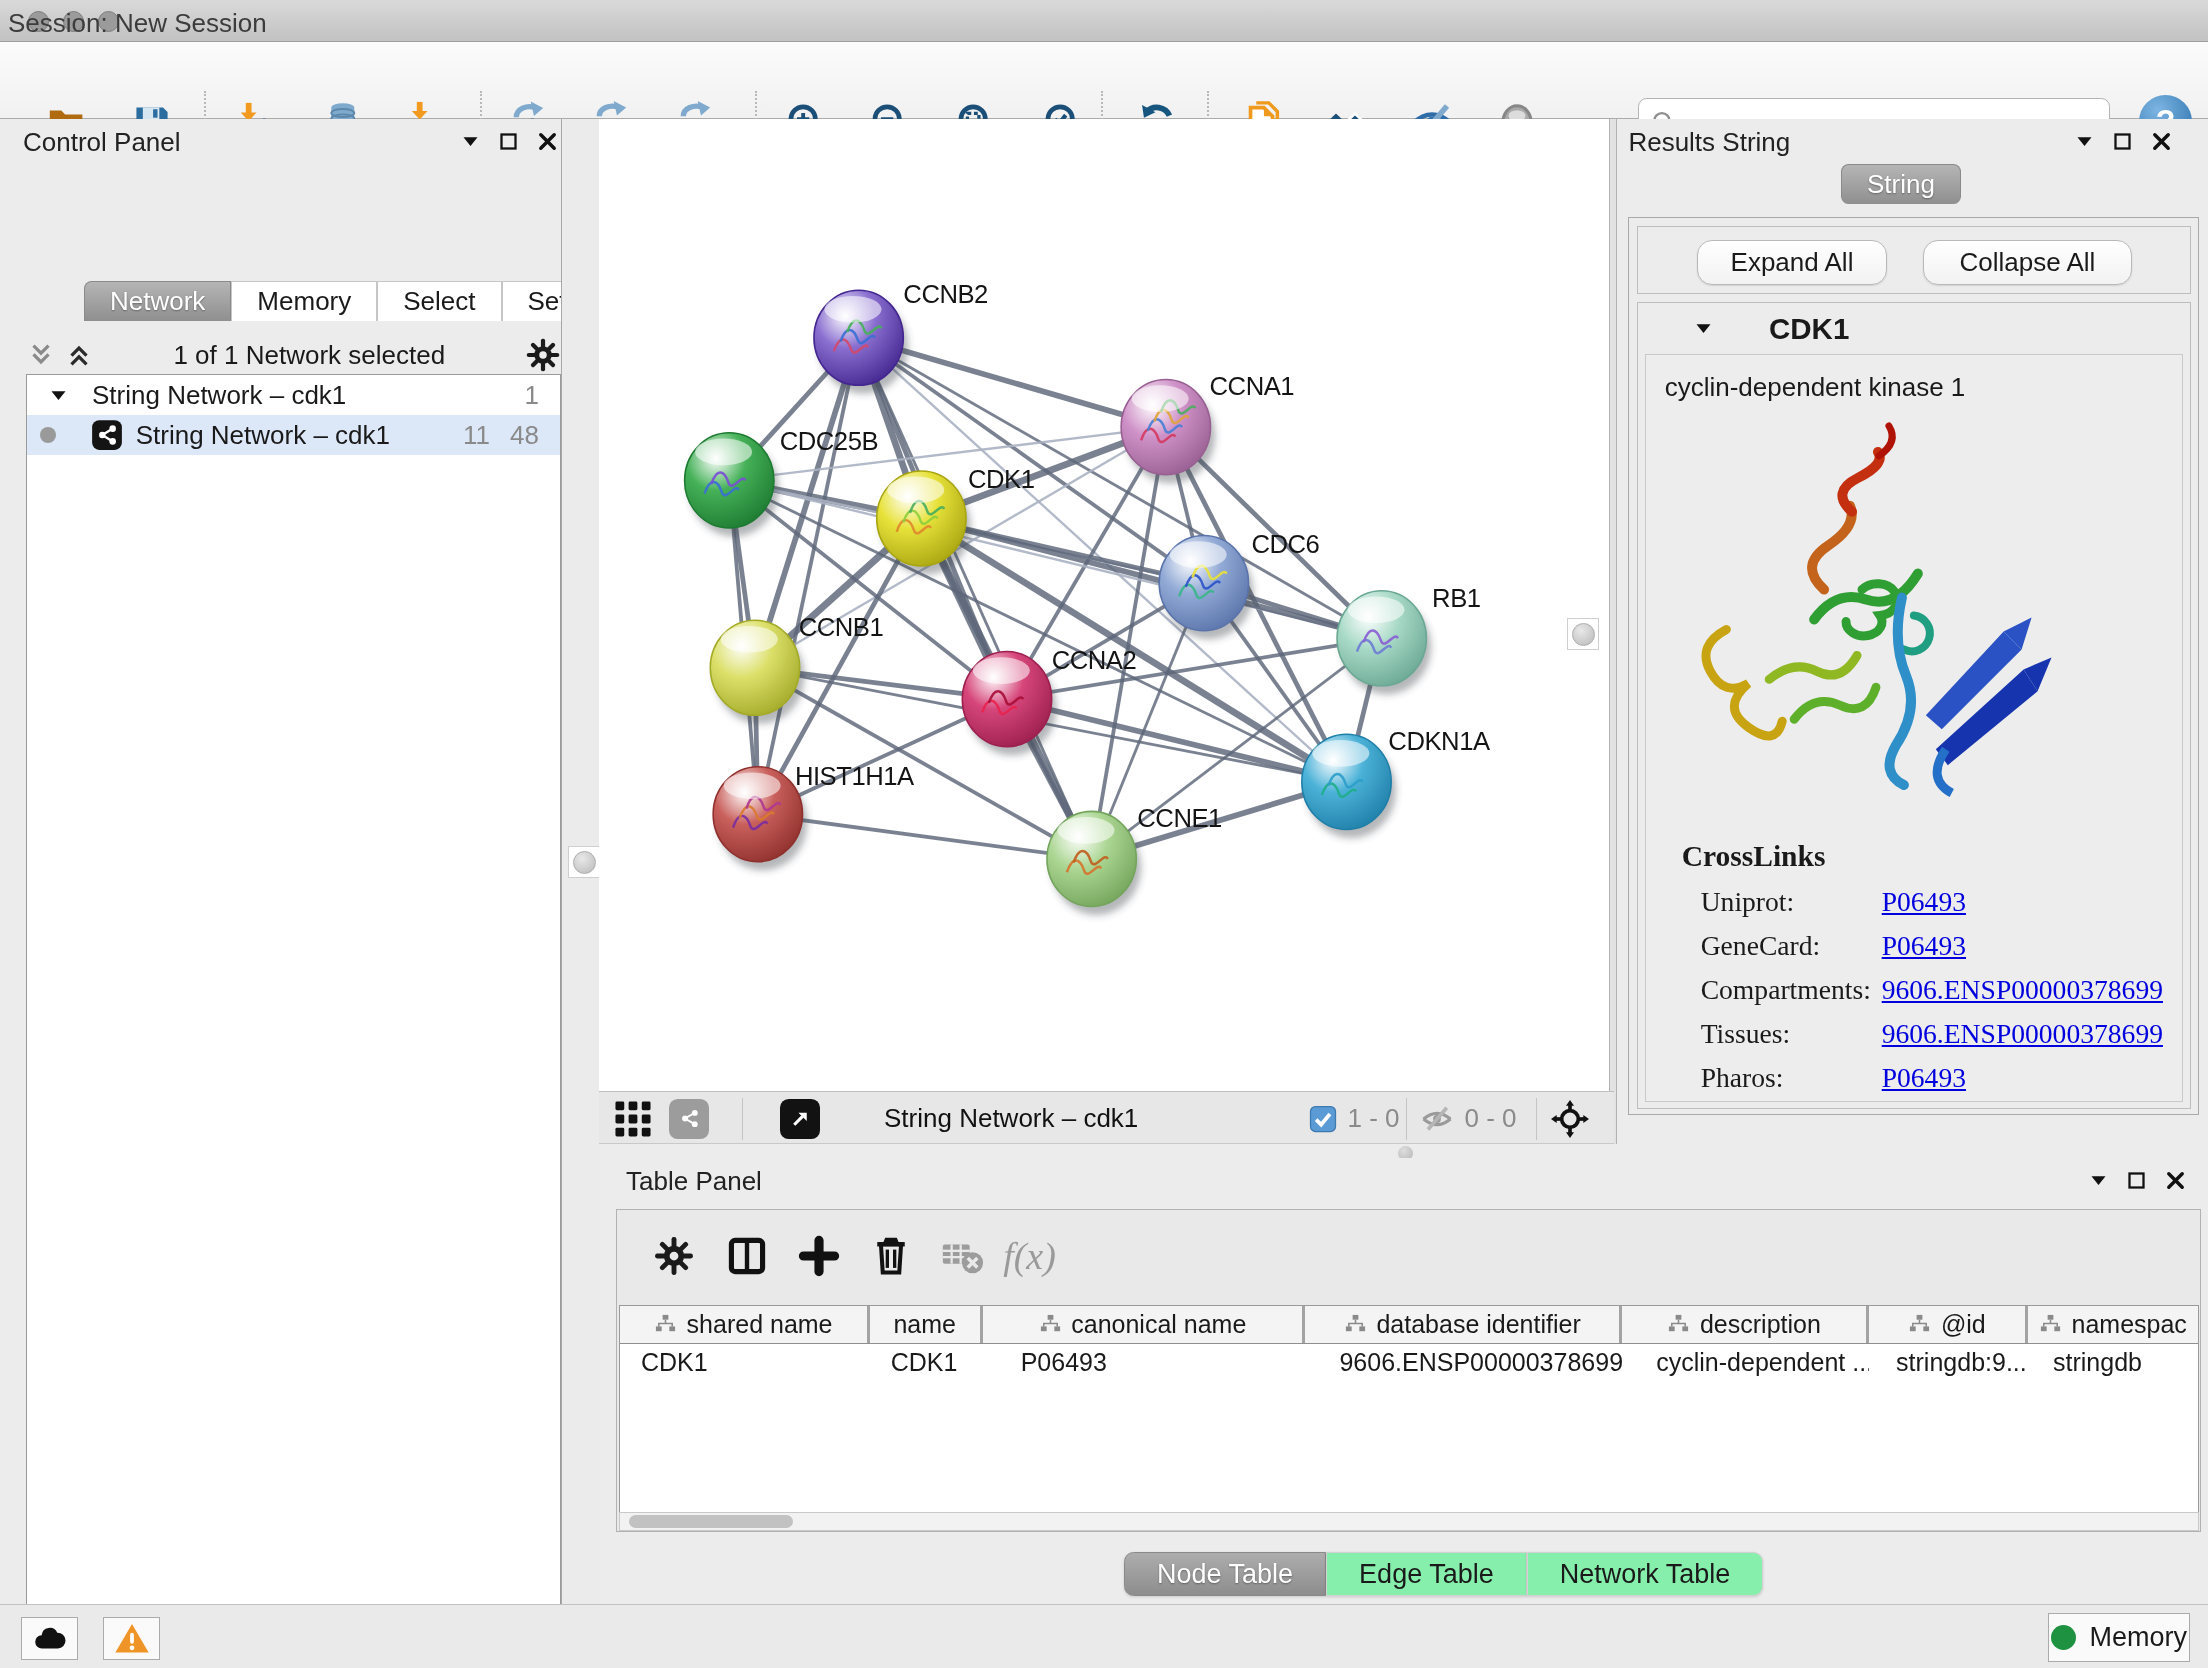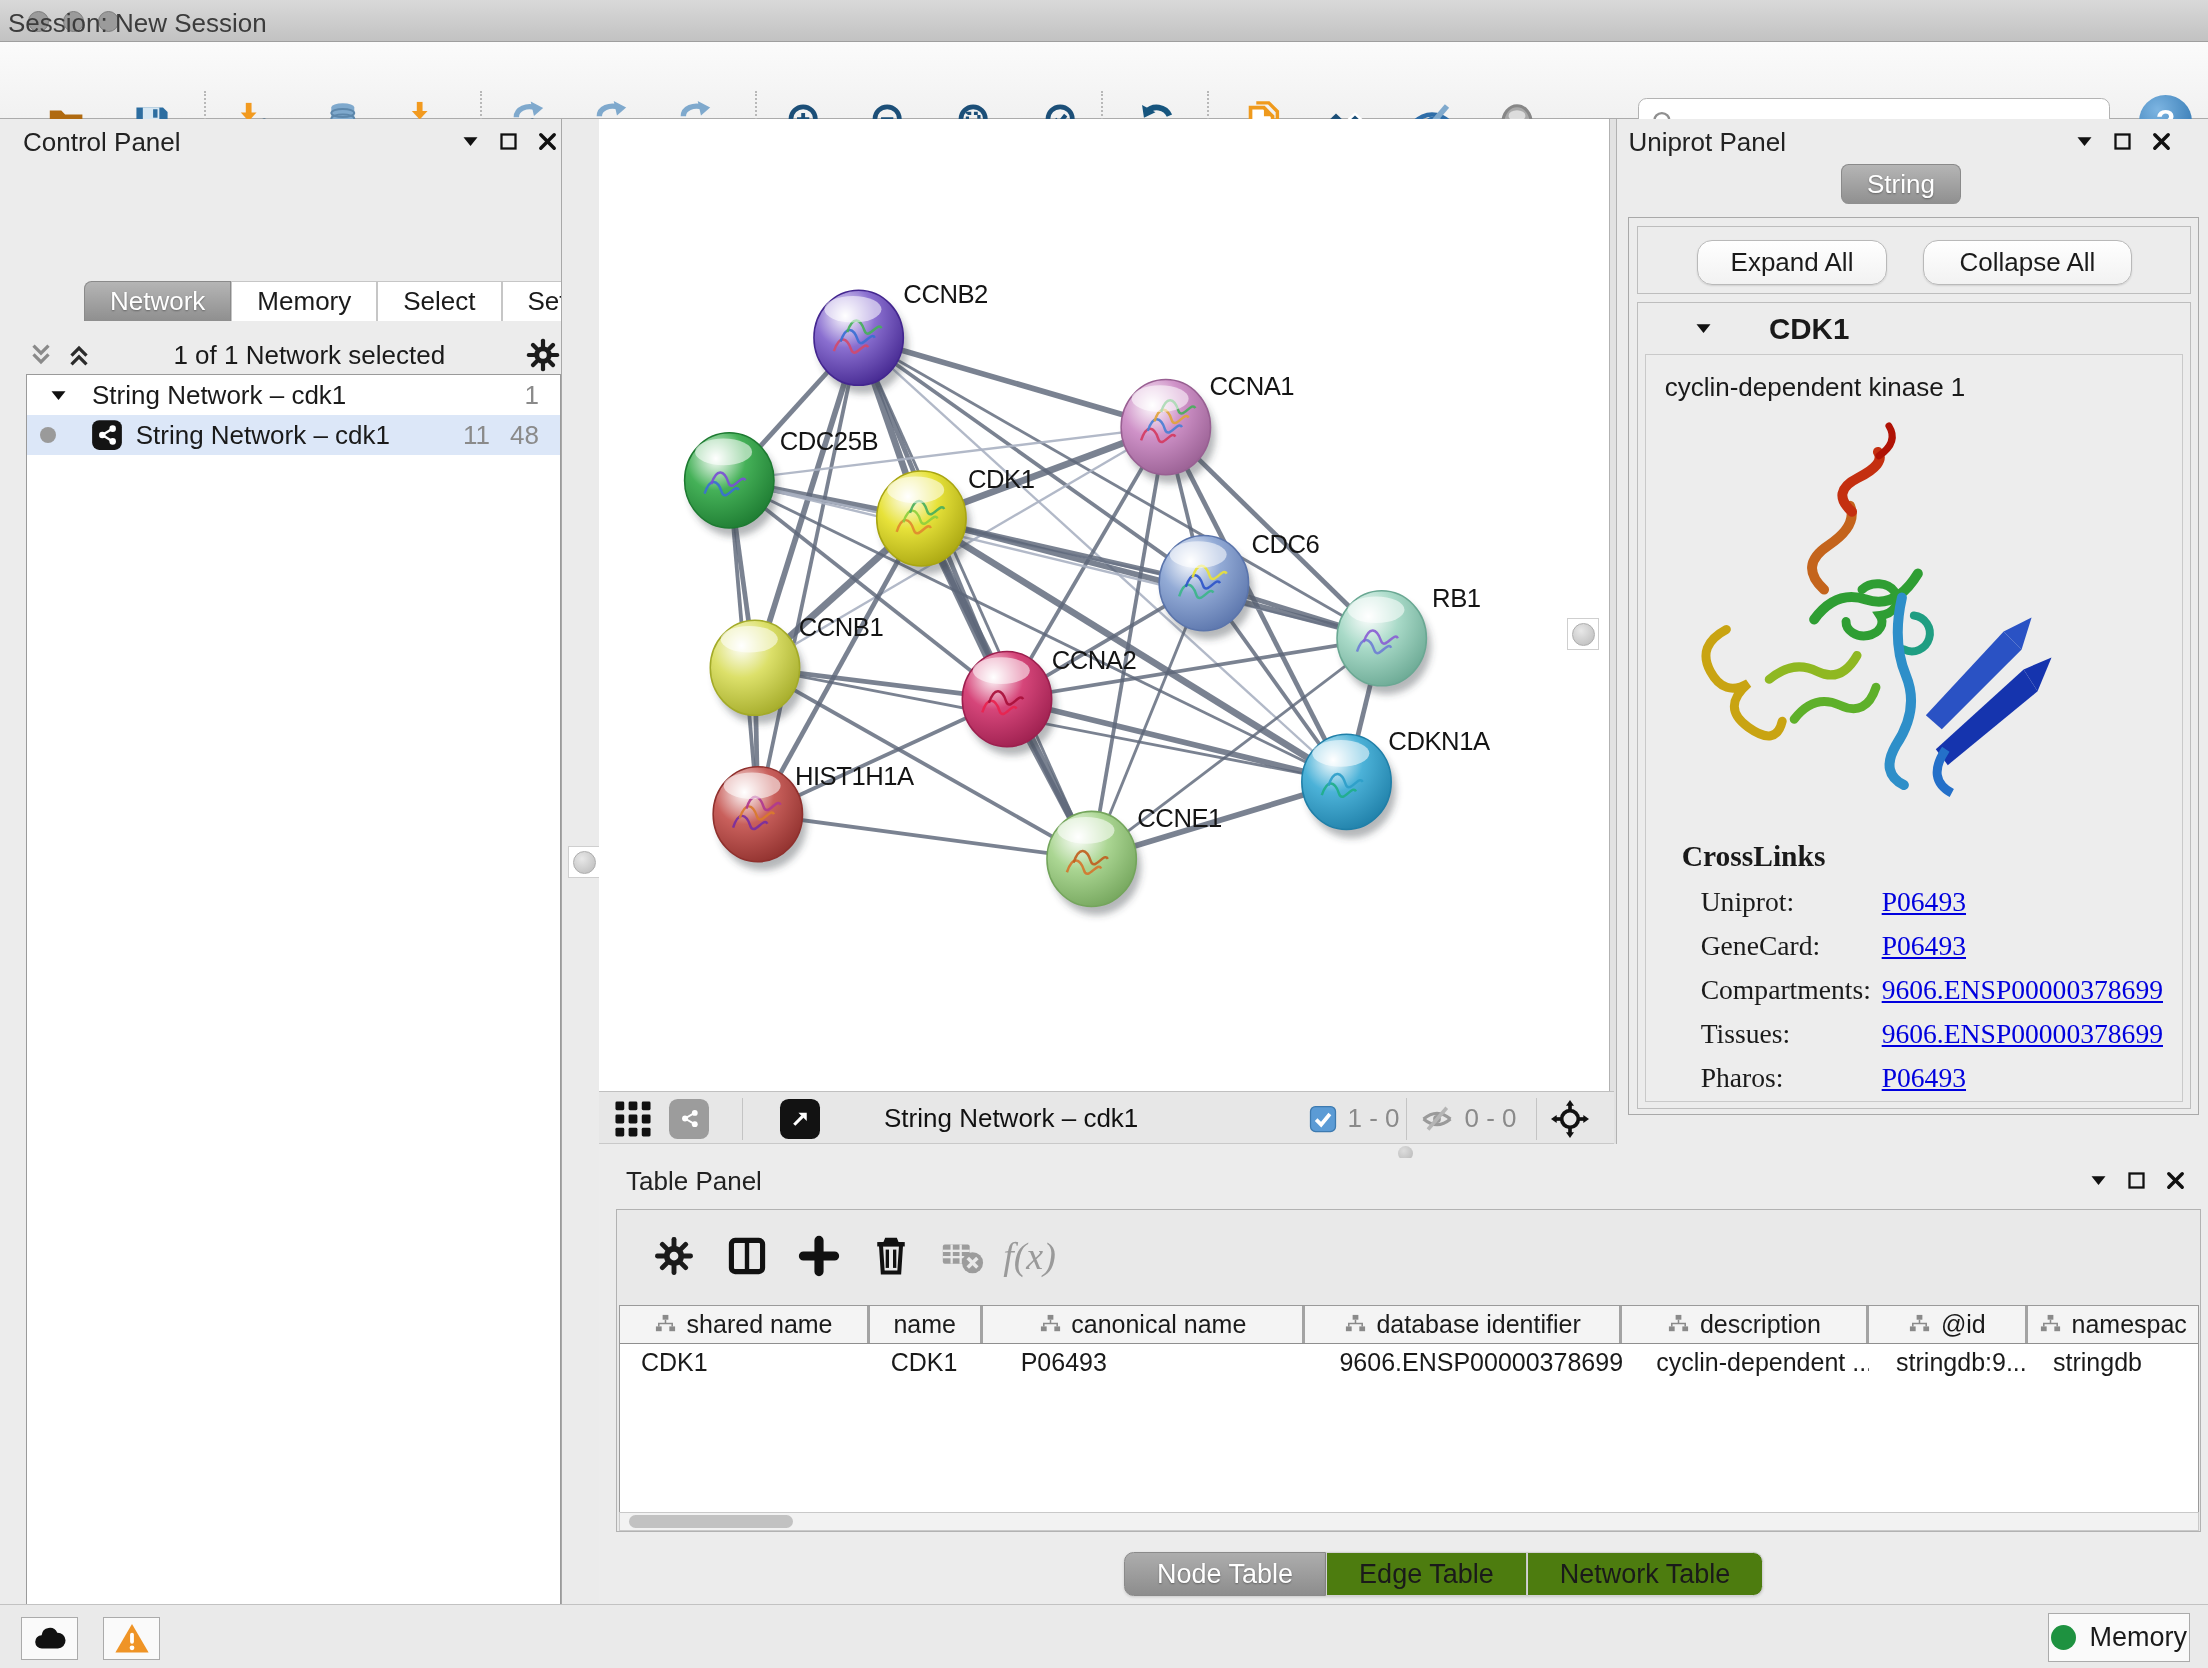--- a/index.html
+++ b/index.html
@@ -127,21 +127,21 @@
   .th { display:flex; align-items:center; justify-content:center; gap:9.5px;
     font-size:25px; border-right:3px solid #a3a3a3; overflow:hidden; white-space:nowrap; }
   .tp-row { display:flex; height:36px; }
   .td { font-size:25px; padding-left:21px; display:flex; align-items:center;
     overflow:hidden; white-space:nowrap; }
   .tp-hscroll { position:absolute; left:1.9px; top:302px; width:1580px; height:19px;
     background:#f2f2f2; border:1px solid #c9c9c9; }
   .tp-thumb { position:absolute; left:9.5px; top:1.9px; width:164px; height:13.3px;
     border-radius:6.7px; background:#c2c2c2; }
   .tp-tabs { position:absolute; left:525px; top:394px; display:flex; }
-  .tp-tab { height:44px; font-size:27px; padding:0 32px; background:#4d7c0f;
+  .tp-tab { height:44px; font-size:27px; padding:0 32px; background:#86efac;
     border:1px solid #d2d2d2; display:flex; align-items:center; box-shadow:0 1px 2.9px rgba(0,0,0,.15); }
   .tp-tab.active { background:linear-gradient(#adadad,#8d8d8d); color:#fff;
     text-shadow:0 1px 1.9px rgba(0,0,0,.35); border-color:#8a8a8a; }
 
   
   .statusbar { position:absolute; left:0; top:1604px; width:2208px; height:65px;
     background:#eaeaea; border-top:1px solid #c2c2c2; }
   .sb-btn { position:absolute; top:12.4px; width:57px; height:43px; background:#fafafa;
     border:1.9px solid #ababab; display:flex; align-items:center; justify-content:center; }
   .memory-btn { position:absolute; left:2048px; top:7.6px; width:142px; height:49px;
@@ -739,21 +739,21 @@
       </svg>
   </div>
 </div>
 
 <div class="hsplit">
     <div class="dot"></div>
   </div>
 
 <div class="results-panel">
   <div class="abs" style="left:11.4px; top:7.6px">
-    <span class="panel-title">Uniprot Panel</span>
+    <span class="panel-title">Results String</span>
   </div>
   <div class="abs ph-icons" style="left:457px; top:11.4px">
     <svg width="21" height="21" viewBox="0 0 24 24">
         <path d="M4 7h16l-8 10z" fill="#111"></path>
       </svg>
     <svg width="21" height="21" viewBox="0 0 24 24">
         <rect x="4" y="4" width="16" height="16" fill="none" stroke="#111" stroke-width="2.6"></rect>
       </svg>
     <svg width="23" height="23" viewBox="0 0 24 24">
         <g stroke="#111" stroke-width="3.6" stroke-linecap="round">

